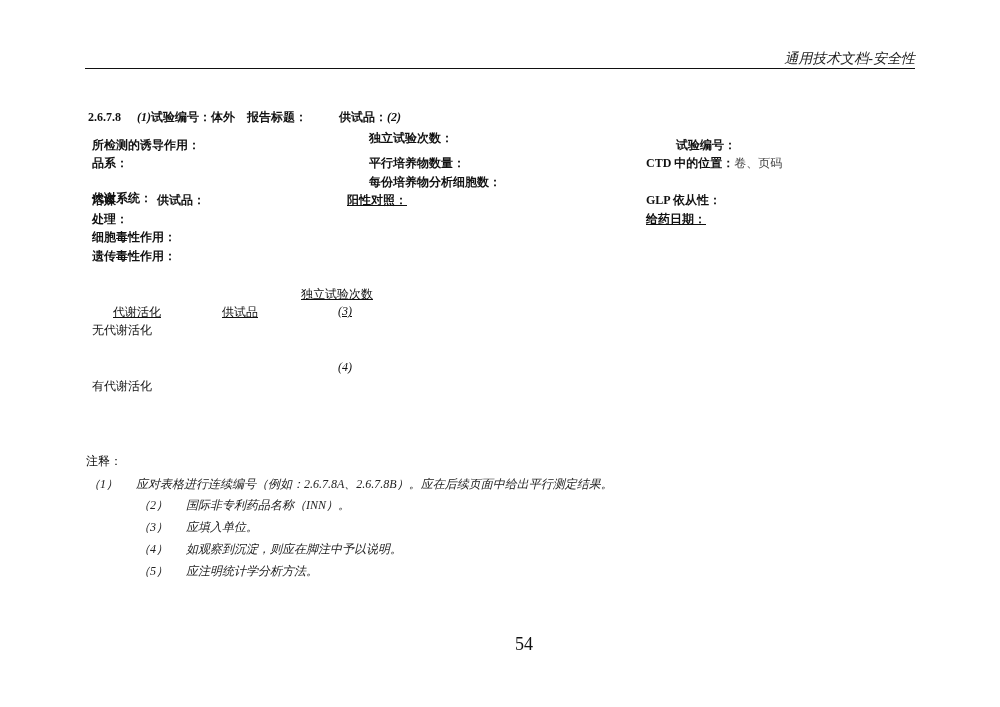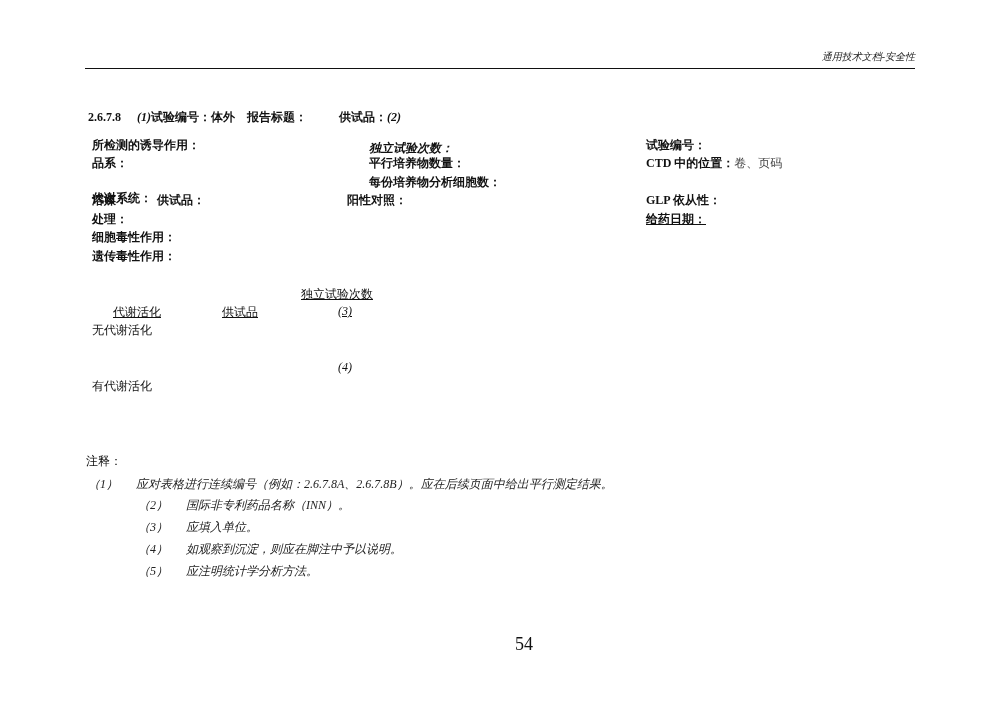--- a/index.html
+++ b/index.html
@@ -1,19 +1,19 @@
 <!DOCTYPE html>
 <html><head>
   <meta charset="utf-8">
   <style>
     html, body { margin: 0; padding: 0; background: #ffffff; }
     body { width: 1000px; height: 707px; position: relative; overflow: hidden;
            font-family: "Liberation Serif", "DejaVu Serif", serif; color: #111; font-size: 12px; }
     .abs { position: absolute; white-space: nowrap; }
-    .header-title { right: 85px; top: 50px; font-style: italic; font-size: 10px; color: #222; }
+    .header-title { right: 85px; top: 50px; font-style: italic; font-size: 14px; color: #222; }
     .header-rule { left: 85px; top: 68px; width: 830px; height: 0; border-top: 1px solid #111; }
     .b { font-weight: bold; }
     .i { font-style: italic; }
     .u { text-decoration: underline; }
     .normal { font-weight: normal; }
     .note { font-style: italic; color: #222; }
     .page-num { left: 515px; top: 634px; font-size: 18px; }
   </style>
 </head>
 <body>
@@ -33,26 +33,26 @@
 
 <div class="abs b" style="left:92px; top:137px;">所检测的诱导作用：</div>
 <div class="abs b" style="left:92px; top:155px;">品系：</div>
 <div class="abs b" style="left:92px; top:174px;margin-top:16px;">代谢系统：</div>
 <div class="abs b" style="left:92px; top:192px;">溶媒：</div>
 <div class="abs b" style="left:157px; top:192px;">供试品：</div>
 <div class="abs b" style="left:92px; top:211px;">处理：</div>
 <div class="abs b" style="left:92px; top:229px;">细胞毒性作用：</div>
 <div class="abs b" style="left:92px; top:248px;">遗传毒性作用：</div>
 
-<div class="abs b" style="left:369px; top:140px;font-style:italic;">独立试验次数：</div>
+<div class="abs b" style="left:369px; top:130px;">独立试验次数：</div>
 <div class="abs b" style="left:369px; top:155px;">平行培养物数量：</div>
 <div class="abs b" style="left:369px; top:174px;">每份培养物分析细胞数：</div>
-<div class="abs b" style="left:347px; top:192px;">阳性对照：</div>
+<div class="abs b" style="left:347px; top:192px;text-decoration:underline;">阳性对照：</div>
 
-<div class="abs b" style="left:646px; top:137px;">试验编号：</div>
+<div class="abs b" style="left:676px; top:137px;">试验编号：</div>
 <div class="abs" style="left:646px; top:155px;">
   <span class="b">CTD 中的位置：</span><span class="normal" style="color:#444;">卷、页码</span>
 </div>
 <div class="abs b" style="left:646px; top:192px;">GLP 依从性：</div>
 <div class="abs b" style="left:646px; top:211px;text-decoration:underline;">给药日期：</div>
 
 <div class="abs u" style="left:301px; top:286px;">独立试验次数</div>
 <div class="abs u" style="left:113px; top:304px;">代谢活化</div>
 <div class="abs u" style="left:222px; top:304px;">供试品</div>
 <div class="abs u i" style="left:338px; top:304px;">(3)</div>

